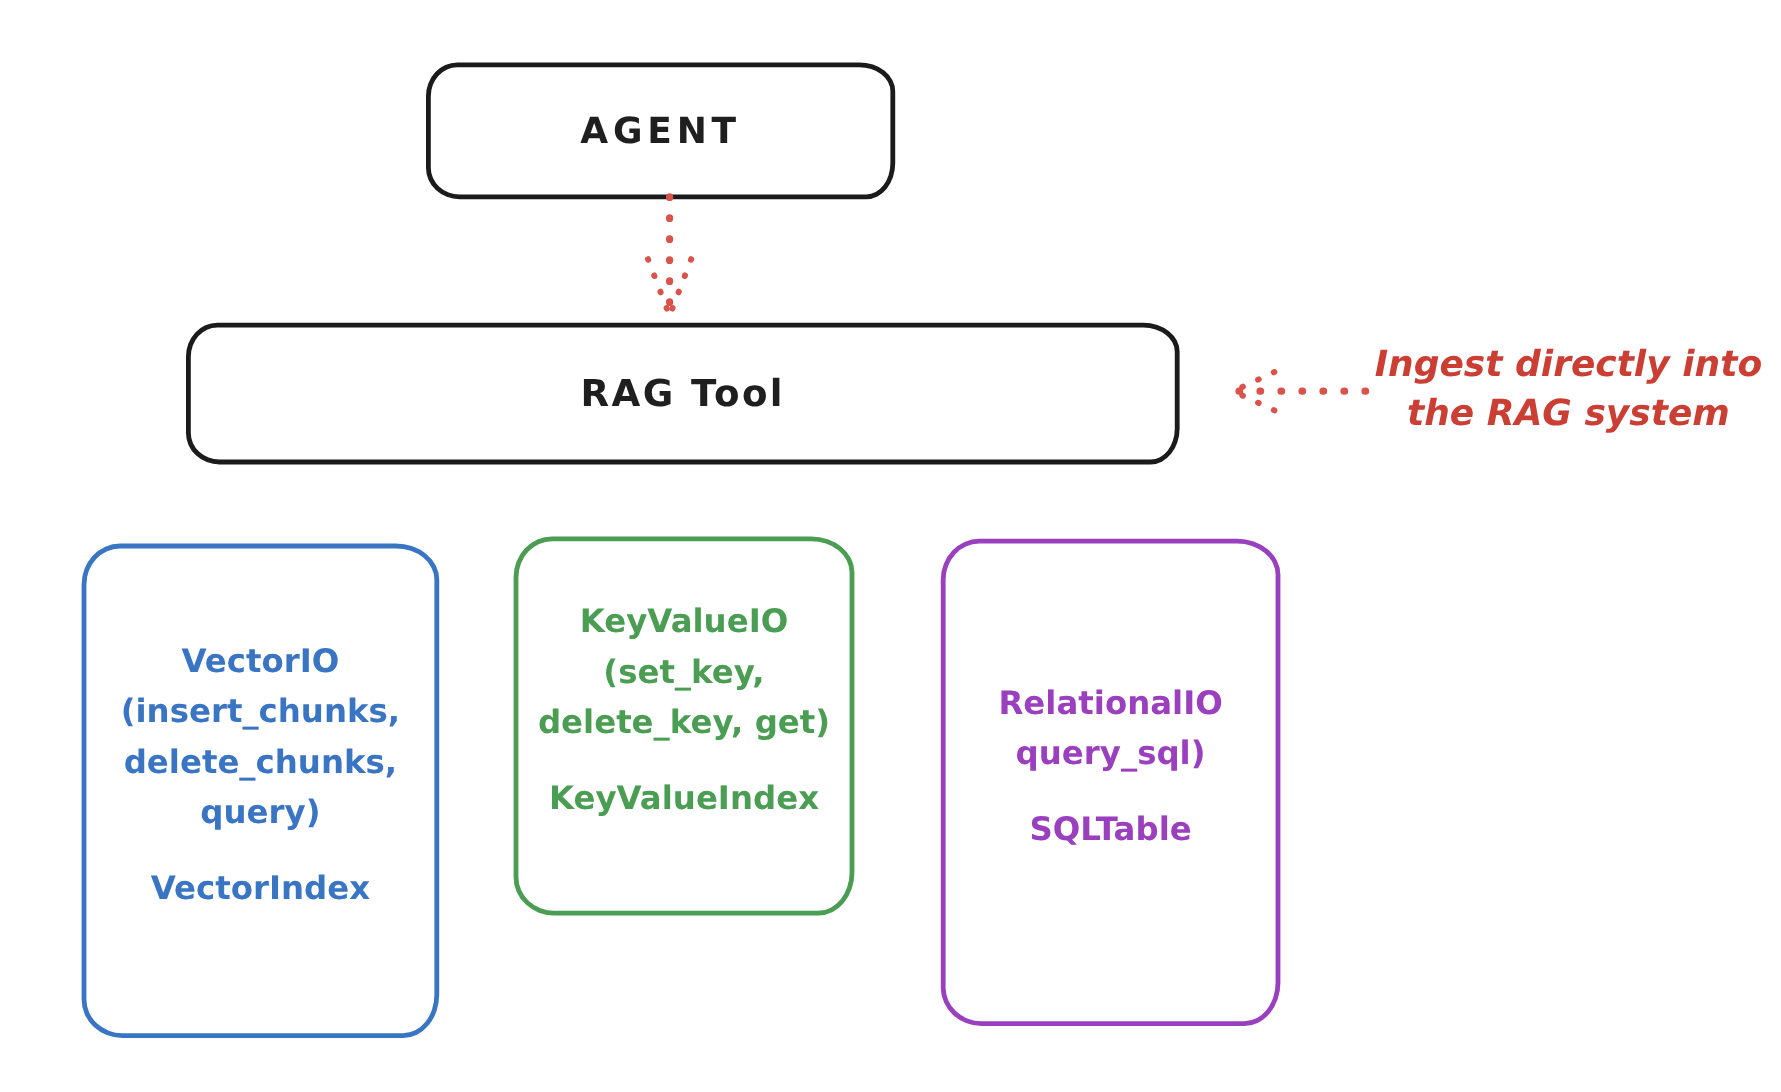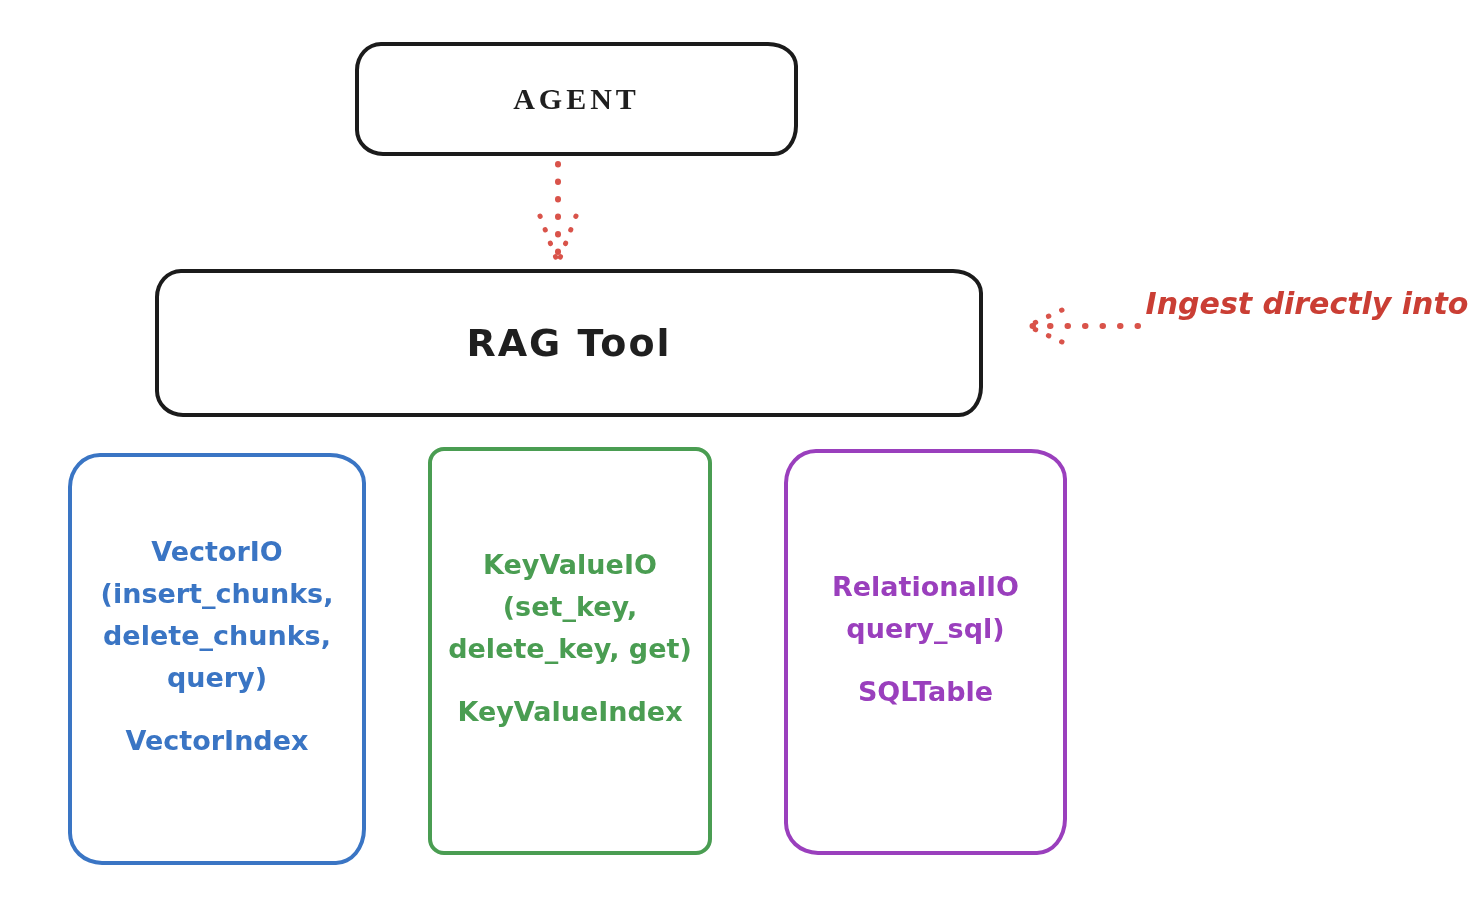--- a/index.html
+++ b/index.html
@@ -25,45 +25,44 @@
     text-align: center;
   }
   
   .black-box {
     border: 4px solid #1b1b1b;
     border-radius: 26px 30px 24px 28px / 28px 24px 30px 26px;
     color: #1f1f1f;
     font-weight: bold;
   }
   .agent-box {
-    left: 355px; top: 42px;
-    width: 443px; height: 114px;
+    left: 355px; top: 52px;
+    width: 391px; height: 114px;
     font-size: 30px;
     letter-spacing: 4px;
-    font-family: Liberation Serif, serif;
   }
   .rag-box {
     left: 155px; top: 269px;
-    width: 828px; height: 148px;
-    font-size: 38px;
+    width: 828px; height: 118px;
+    font-size: 31px;
     letter-spacing: 2px;
   }
   
   .io-box {
     border: 4px solid;
     border-radius: 32px 36px 30px 34px / 34px 30px 36px 32px;
     flex-direction: column;
     justify-content: center;
     padding-bottom: 26px;
     font-weight: bold;
     font-size: 27px;
     line-height: 42px;
   }
   .io-blue   { left: 68px;  top: 453px; width: 298px; height: 412px; color: #3a75c4; border-color: #3a75c4; }
-  .io-green  { left: 428px; top: 447px; width: 284px; height: 408px; color: #4a9d52; border-color: #4a9d52; border-radius: 16px; }
+  .io-green  { left: 428px; top: 447px; width: 284px; height: 316px; color: #4a9d52; border-color: #4a9d52; }
   .io-purple { left: 784px; top: 449px; width: 283px; height: 406px; color: #9a3fbd; border-color: #9a3fbd; }
   .io-index { margin-top: 21px; }
 
   .arrow-svg { position: absolute; }
   .dotline {
     stroke: #d9534a;
     stroke-width: 6;
     stroke-linecap: round;
     stroke-dasharray: 0.5 17;
     fill: none;
@@ -102,20 +101,21 @@
   </div>
 
   <svg class="arrow-svg" style="left:1016px; top:300px;" width="130" height="52" viewBox="0 0 130 52" aria-hidden="true">
     <line class="dotline" x1="122" y1="26" x2="14" y2="26"></line>
     <line class="dotline fine" x1="46" y1="10" x2="16" y2="24"></line>
     <line class="dotline fine" x1="46" y1="42" x2="16" y2="28"></line>
   </svg>
 
   <div class="annotation">
     <div>Ingest directly into</div>
+    <div>the RAG system</div>
   </div>
 
   <div class="box io-box io-blue">
     <div>
       <div>VectorIO</div>
       <div>(insert_chunks,</div>
       <div>delete_chunks,</div>
       <div>query)</div>
     </div>
     <div class="io-index">VectorIndex</div>

